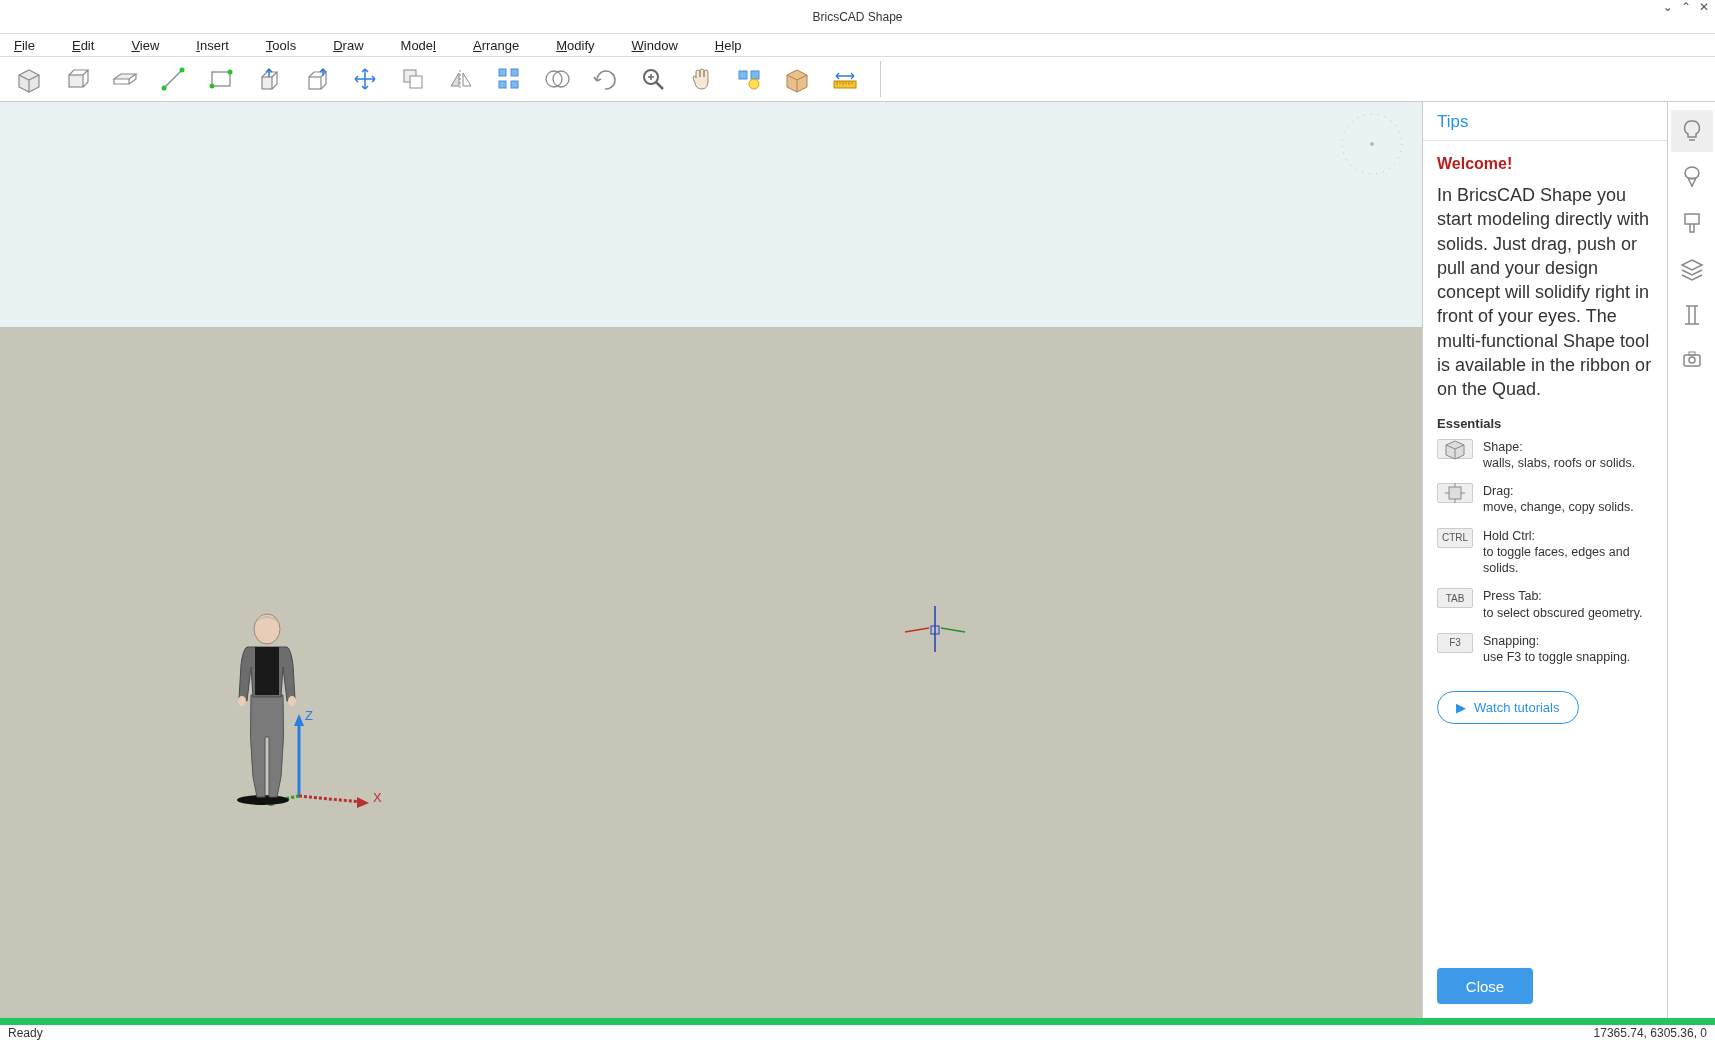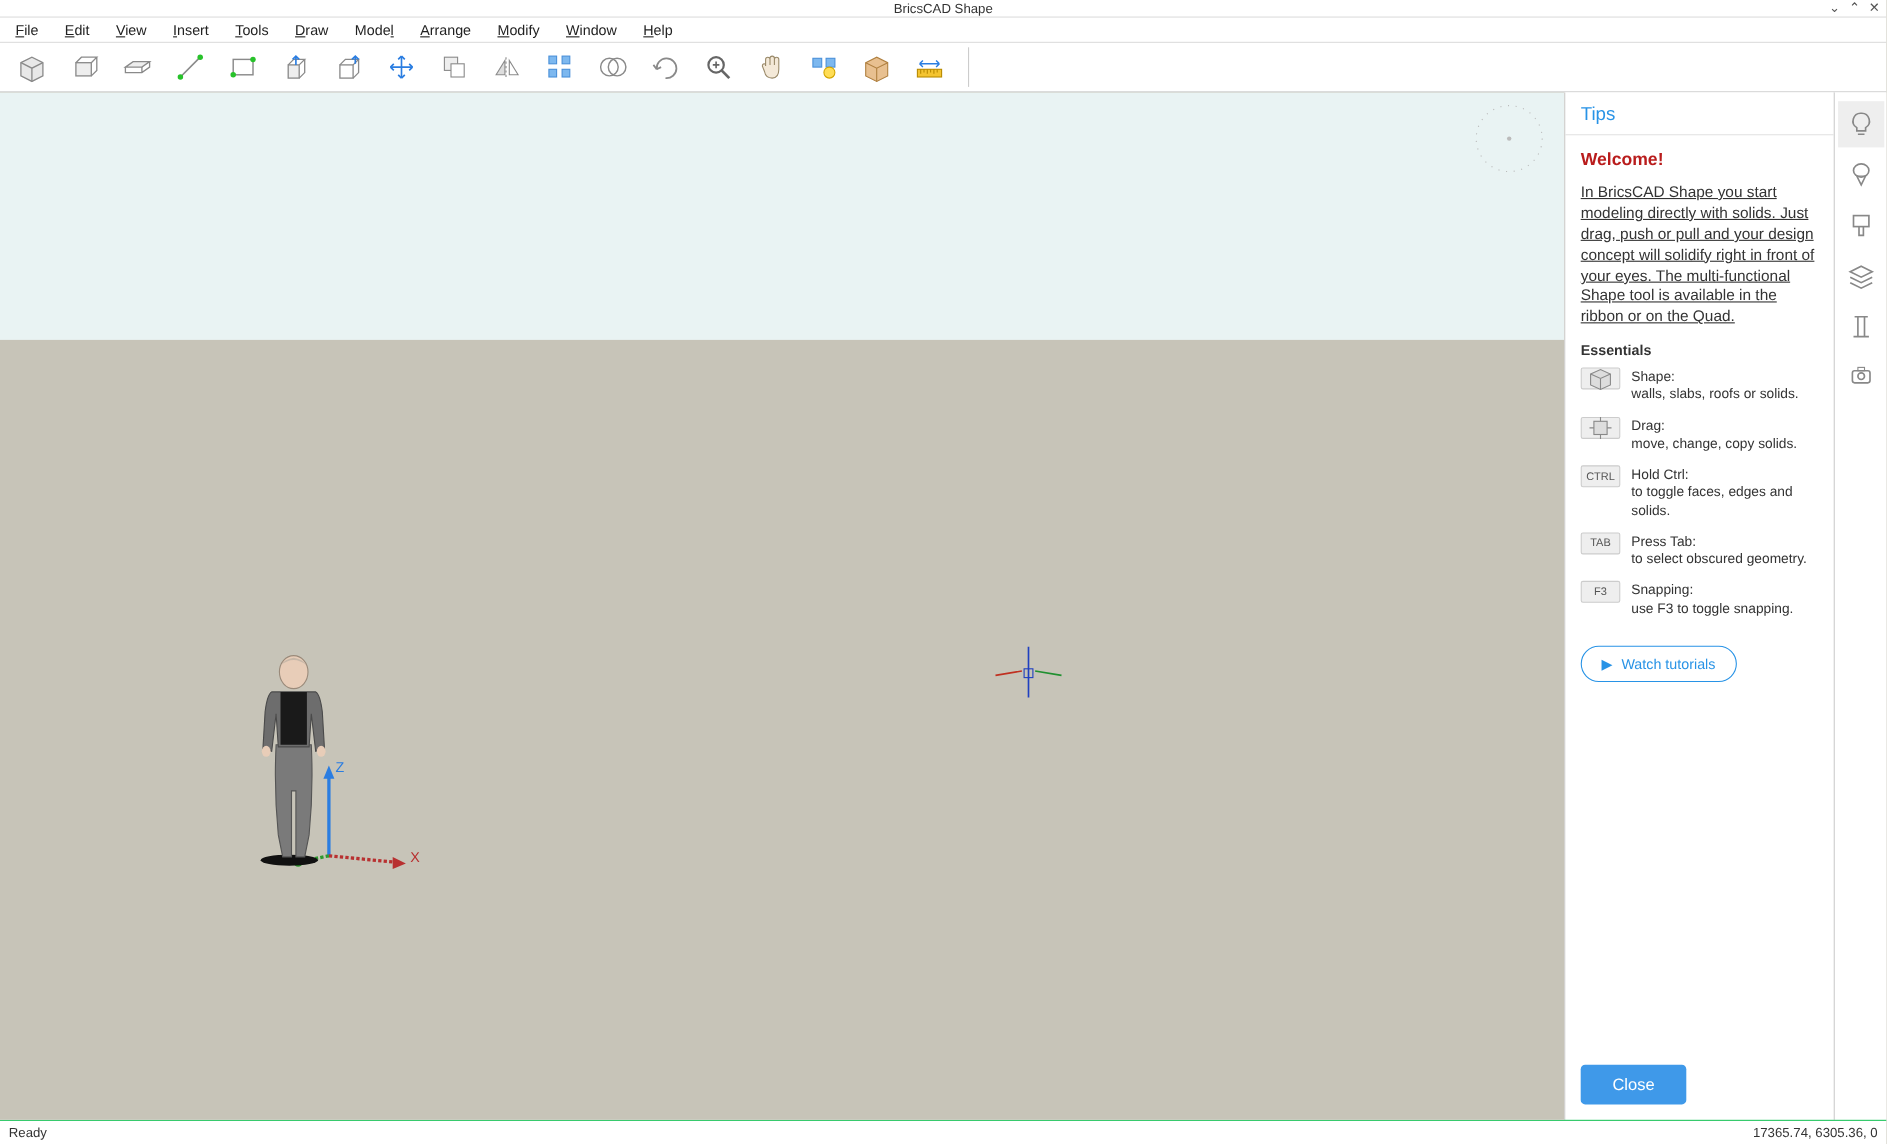--- a/index.html
+++ b/index.html
@@ -7,21 +7,21 @@
   font-family: "Segoe UI", Tahoma, sans-serif;
   font-size: 12px;
   width: 1715px;
   height: 1040px;
   overflow: hidden;
   background: #fff;
   display: flex;
   flex-direction: column;
 }
 .titlebar {
-  height: 16px;
+  height: 34px;
   display: flex;
   align-items: center;
   justify-content: center;
   position: relative;
   border-bottom: 1px solid #ddd;
   font-size: 12px;
   color: #333;
 }
 .titlebar .win-controls {
   position: absolute;
@@ -29,21 +29,21 @@
   top: 0;
   display: flex;
   gap: 8px;
   font-size: 12px;
   color: #555;
 }
 .menubar {
   height: 22px;
   display: flex;
   align-items: center;
-  gap: 8px;
+  gap: 21px;
   padding: 0 6px;
   color: #222;
   font-size: 13px;
 }
 .menubar span { padding: 2px 8px; cursor: default; }
 .menubar span u { text-decoration: underline; }
 .toolbar {
   height: 46px;
   border-top: 1px solid #ddd;
   border-bottom: 1px solid #ccc;
@@ -99,21 +99,21 @@
   color: #2893e6;
   font-size: 17px;
   border-bottom: 1px solid #e3e3e3;
 }
 .tips-body {
   flex:1; padding: 14px 14px 8px;
   overflow: auto;
   color: #333;
 }
 .tips-body h3 { color:#b91c1c; font-size:16px; font-weight:600; margin-bottom:10px; }
-.tips-body p.intro { font-size:14px; line-height:1.35; margin-bottom:14px; color:#333;text-decoration:underline; }
+.tips-body p.intro { font-size:18px; line-height:1.35; margin-bottom:14px; color:#333; }
 .tips-body h4 { font-size:13px; font-weight:700; margin-bottom:8px; }
 .ess-row { display:flex; gap:10px; margin-bottom:12px; align-items:flex-start; }
 .ess-icon {
   width:36px; height:20px; border:1px solid #ccc; background:#eee;
   display:flex; align-items:center; justify-content:center;
   font-size:10px; color:#555; border-radius:2px; flex-shrink:0;
 }
 .ess-text { font-size:12.5px; line-height:1.3; }
 .ess-text b { font-weight:400; }
 .watch-btn {
@@ -135,21 +135,21 @@
   border-left:1px solid #ccc;
   display:flex; flex-direction:column; align-items:center;
   padding-top:8px; gap:4px; background:#fff;
 }
 .side-rail .rbtn {
   width:42px; height:42px; display:flex; align-items:center; justify-content:center;
   color:#777;
 }
 .side-rail .rbtn.active { background:#eee; }
 .statusbar {
-  height: 22px; border-top:1px solid #22c55e;
+  height: 22px; border-top:7px solid #22c55e;
   display:flex; align-items:center; justify-content:space-between;
   padding:0 8px; font-size:12px; color:#333;
 }
 svg { display:block; }
 </style>
 </head>
 <body>
 
 <div class="titlebar">
   <span>BricsCAD Shape</span>

